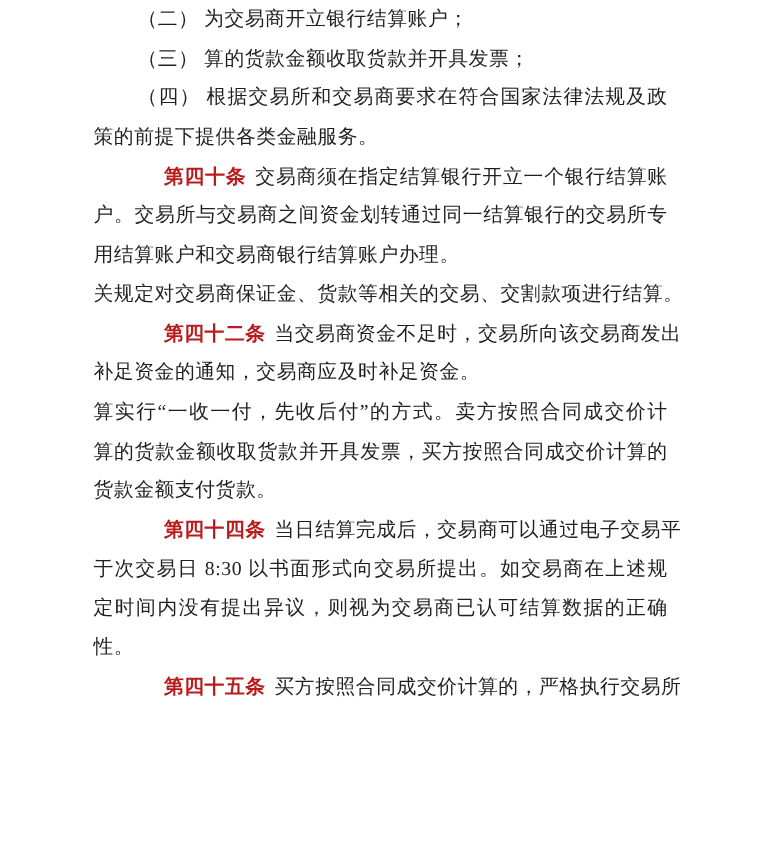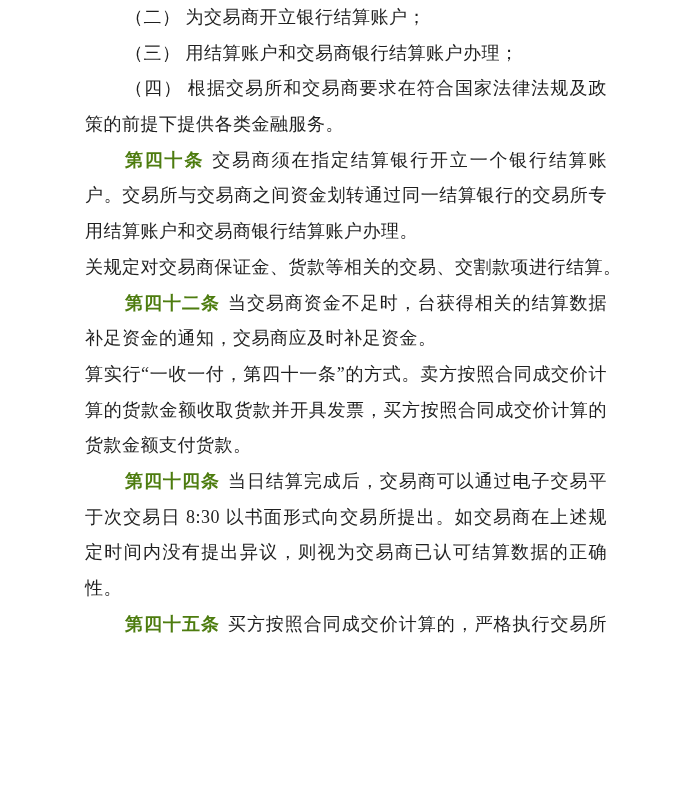--- a/index.html
+++ b/index.html
@@ -31,53 +31,54 @@
   }
   .line.j {
     text-align-last: justify;
   }
   .line.ind {
     box-sizing: border-box;
     padding-left: 40px;
   }
   .head:not(:empty) {
     font-weight: bold;
-    color: #4d7c0f;
+    color: #b91c1c;
     margin-right: 8px;
+    margin-left: 24px;
   }
 </style>
 </head>
 <body>
 
 <div class="page">
 
   <div class="line ind"><span class="head"></span><span class="txt">（二） 为交易商开立银行结算账户；</span></div>
 
-  <div class="line ind"><span class="head"></span><span class="txt">（三） 用结算账户和交易商银行结算账户办理；</span></div>
+  <div class="line ind"><span class="head"></span><span class="txt">（三） 算的货款金额收取货款并开具发票；</span></div>
 
   <div class="line ind j"><span class="head"></span><span class="txt">（四） 根据交易所和交易商要求在符合国家法律法规及政</span></div>
 
   <div class="line"><span class="head"></span><span class="txt">策的前提下提供各类金融服务。</span></div>
 
 
   <div class="line ind j"><span class="head">第四十条</span><span class="txt">交易商须在指定结算银行开立一个银行结算账</span></div>
 
   <div class="line j"><span class="head"></span><span class="txt">户。交易所与交易商之间资金划转通过同一结算银行的交易所专</span></div>
 
   <div class="line"><span class="head"></span><span class="txt">用结算账户和交易商银行结算账户办理。</span></div>
 
 
   <div class="line j"><span class="head"></span><span class="txt">关规定对交易商保证金、货款等相关的交易、交割款项进行结算。</span></div>
 
-  <div class="line ind j"><span class="head">第四十二条</span><span class="txt">当交易商资金不足时，台获得相关的结算数据</span></div>
+  <div class="line ind j"><span class="head">第四十二条</span><span class="txt">当交易商资金不足时，交易所向该交易商发出</span></div>
 
   <div class="line"><span class="head"></span><span class="txt">补足资金的通知，交易商应及时补足资金。</span></div>
 
 
-  <div class="line j"><span class="head"></span><span class="txt">算实行“一收一付，第四十一条”的方式。卖方按照合同成交价计</span></div>
+  <div class="line j"><span class="head"></span><span class="txt">算实行“一收一付，先收后付”的方式。卖方按照合同成交价计</span></div>
 
   <div class="line j"><span class="head"></span><span class="txt">算的货款金额收取货款并开具发票，买方按照合同成交价计算的</span></div>
 
   <div class="line"><span class="head"></span><span class="txt">货款金额支付货款。</span></div>
 
   <div class="line ind j"><span class="head">第四十四条</span><span class="txt">当日结算完成后，交易商可以通过电子交易平</span></div>
 
 
   <div class="line j"><span class="head"></span><span class="txt">于次交易日 8:30 以书面形式向交易所提出。如交易商在上述规</span></div>
 

